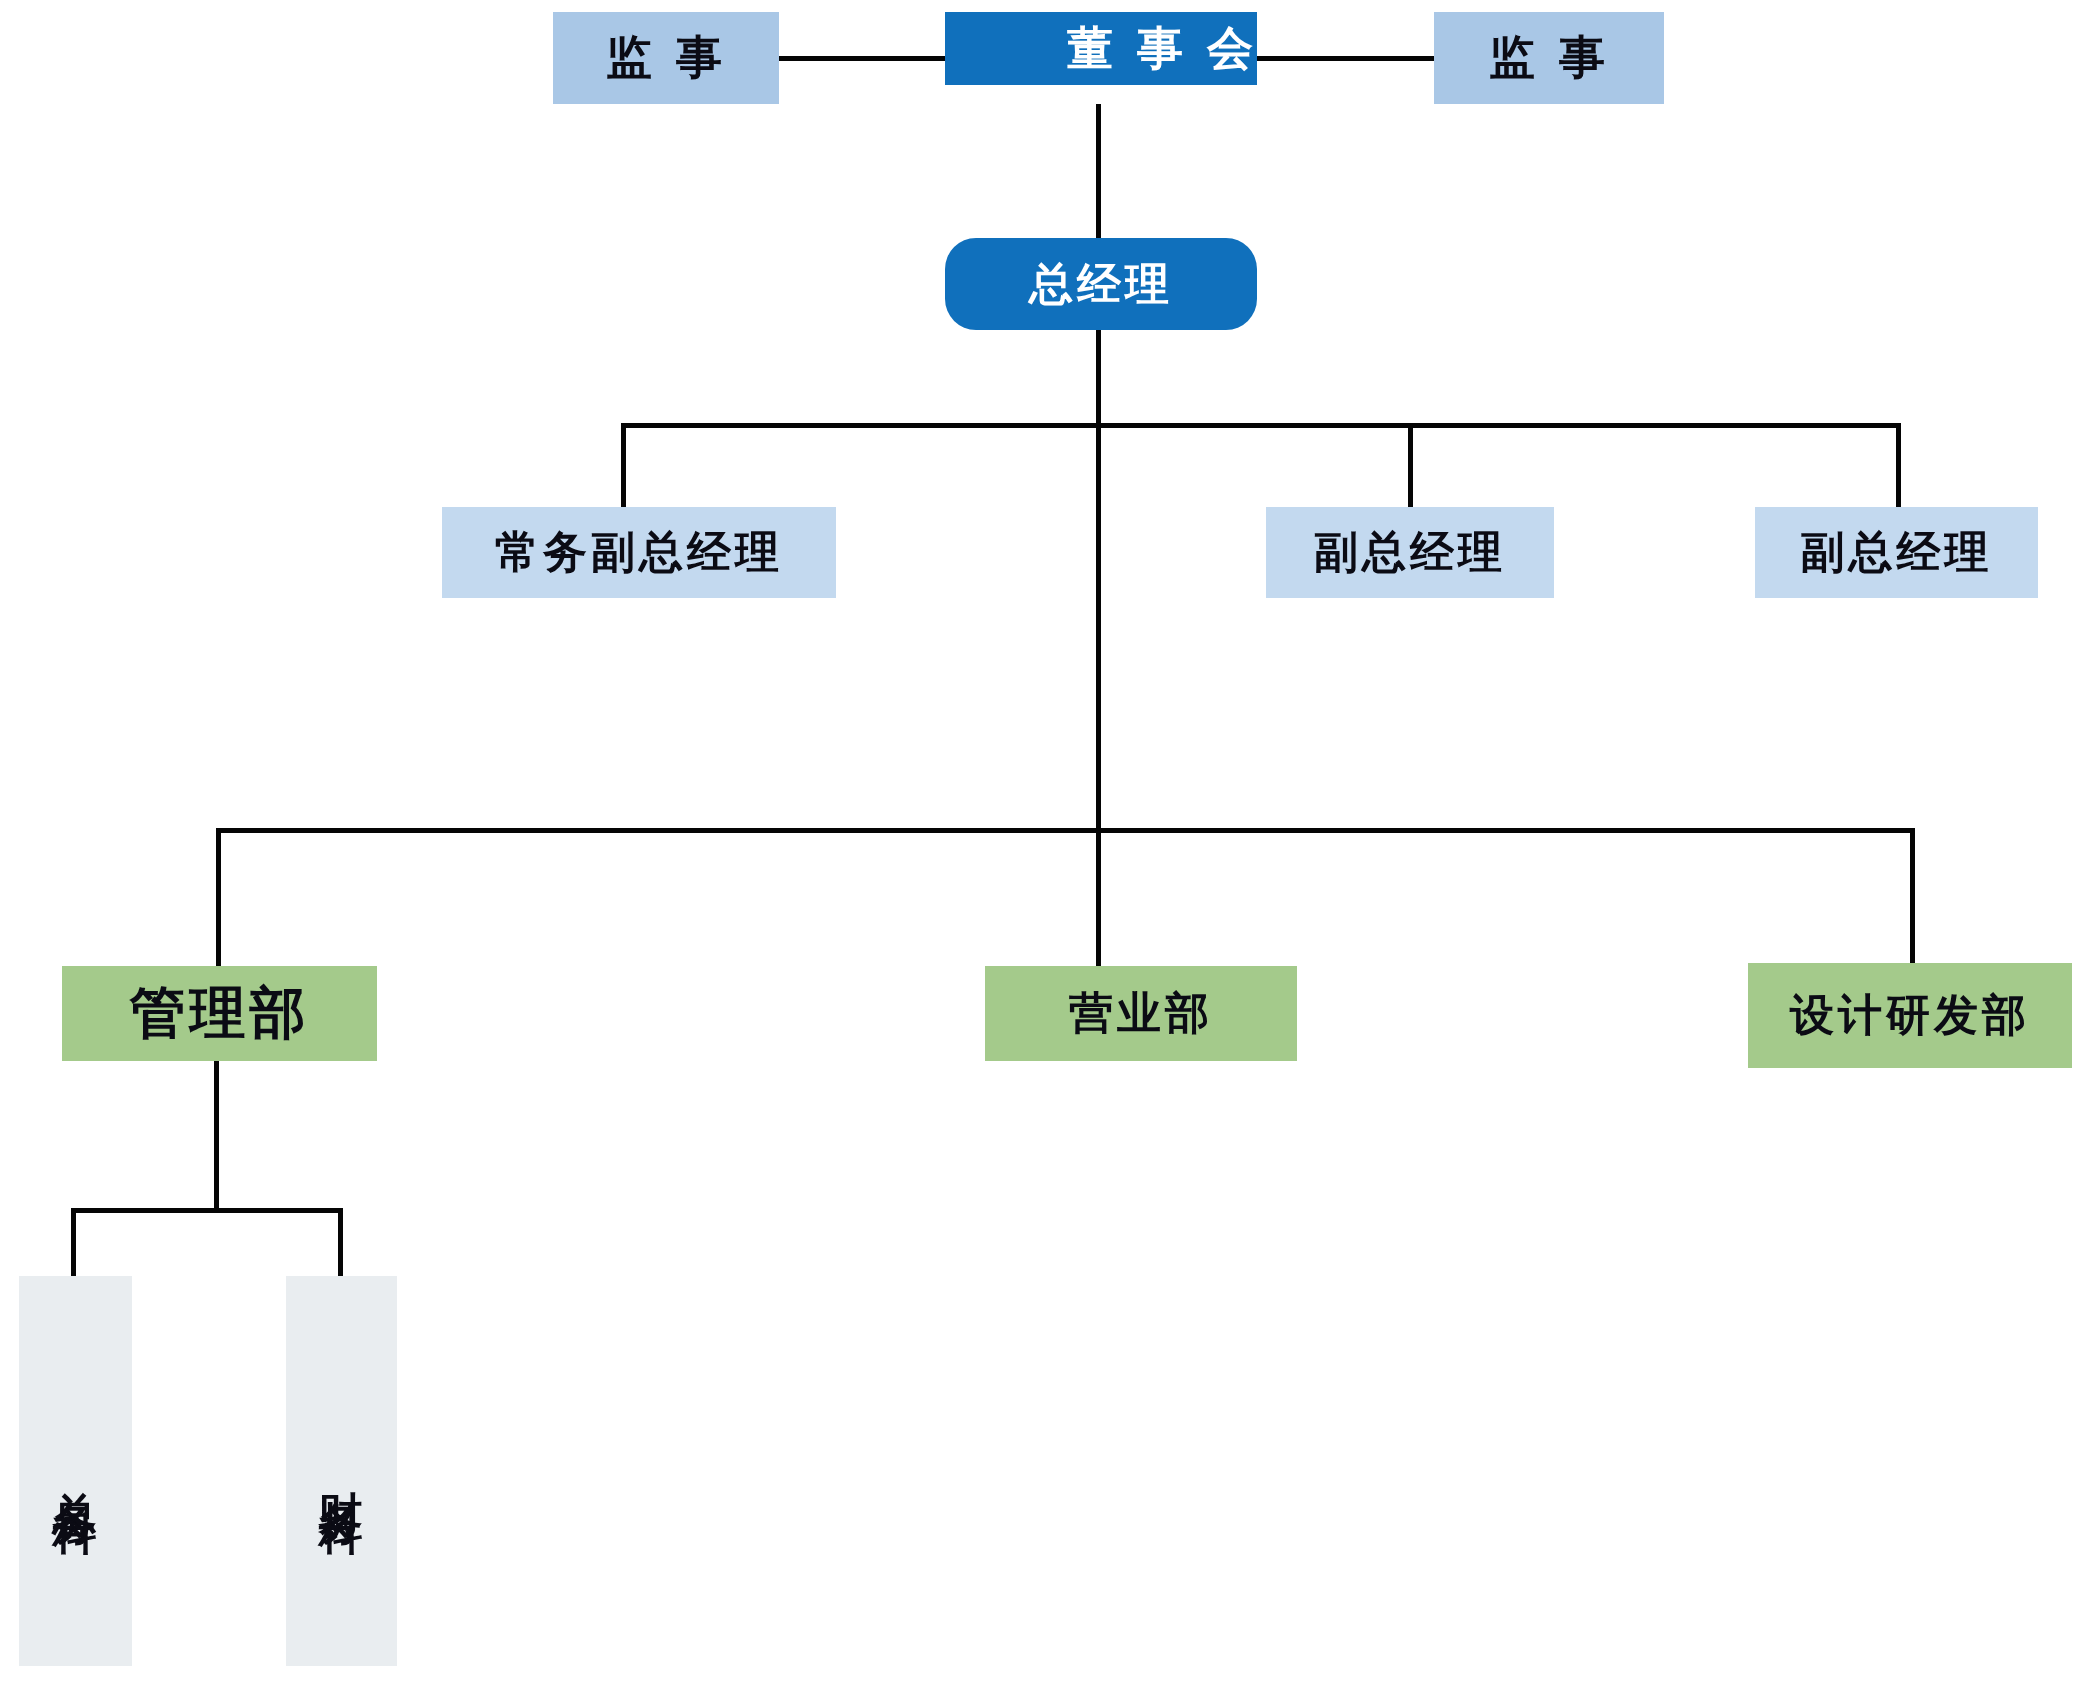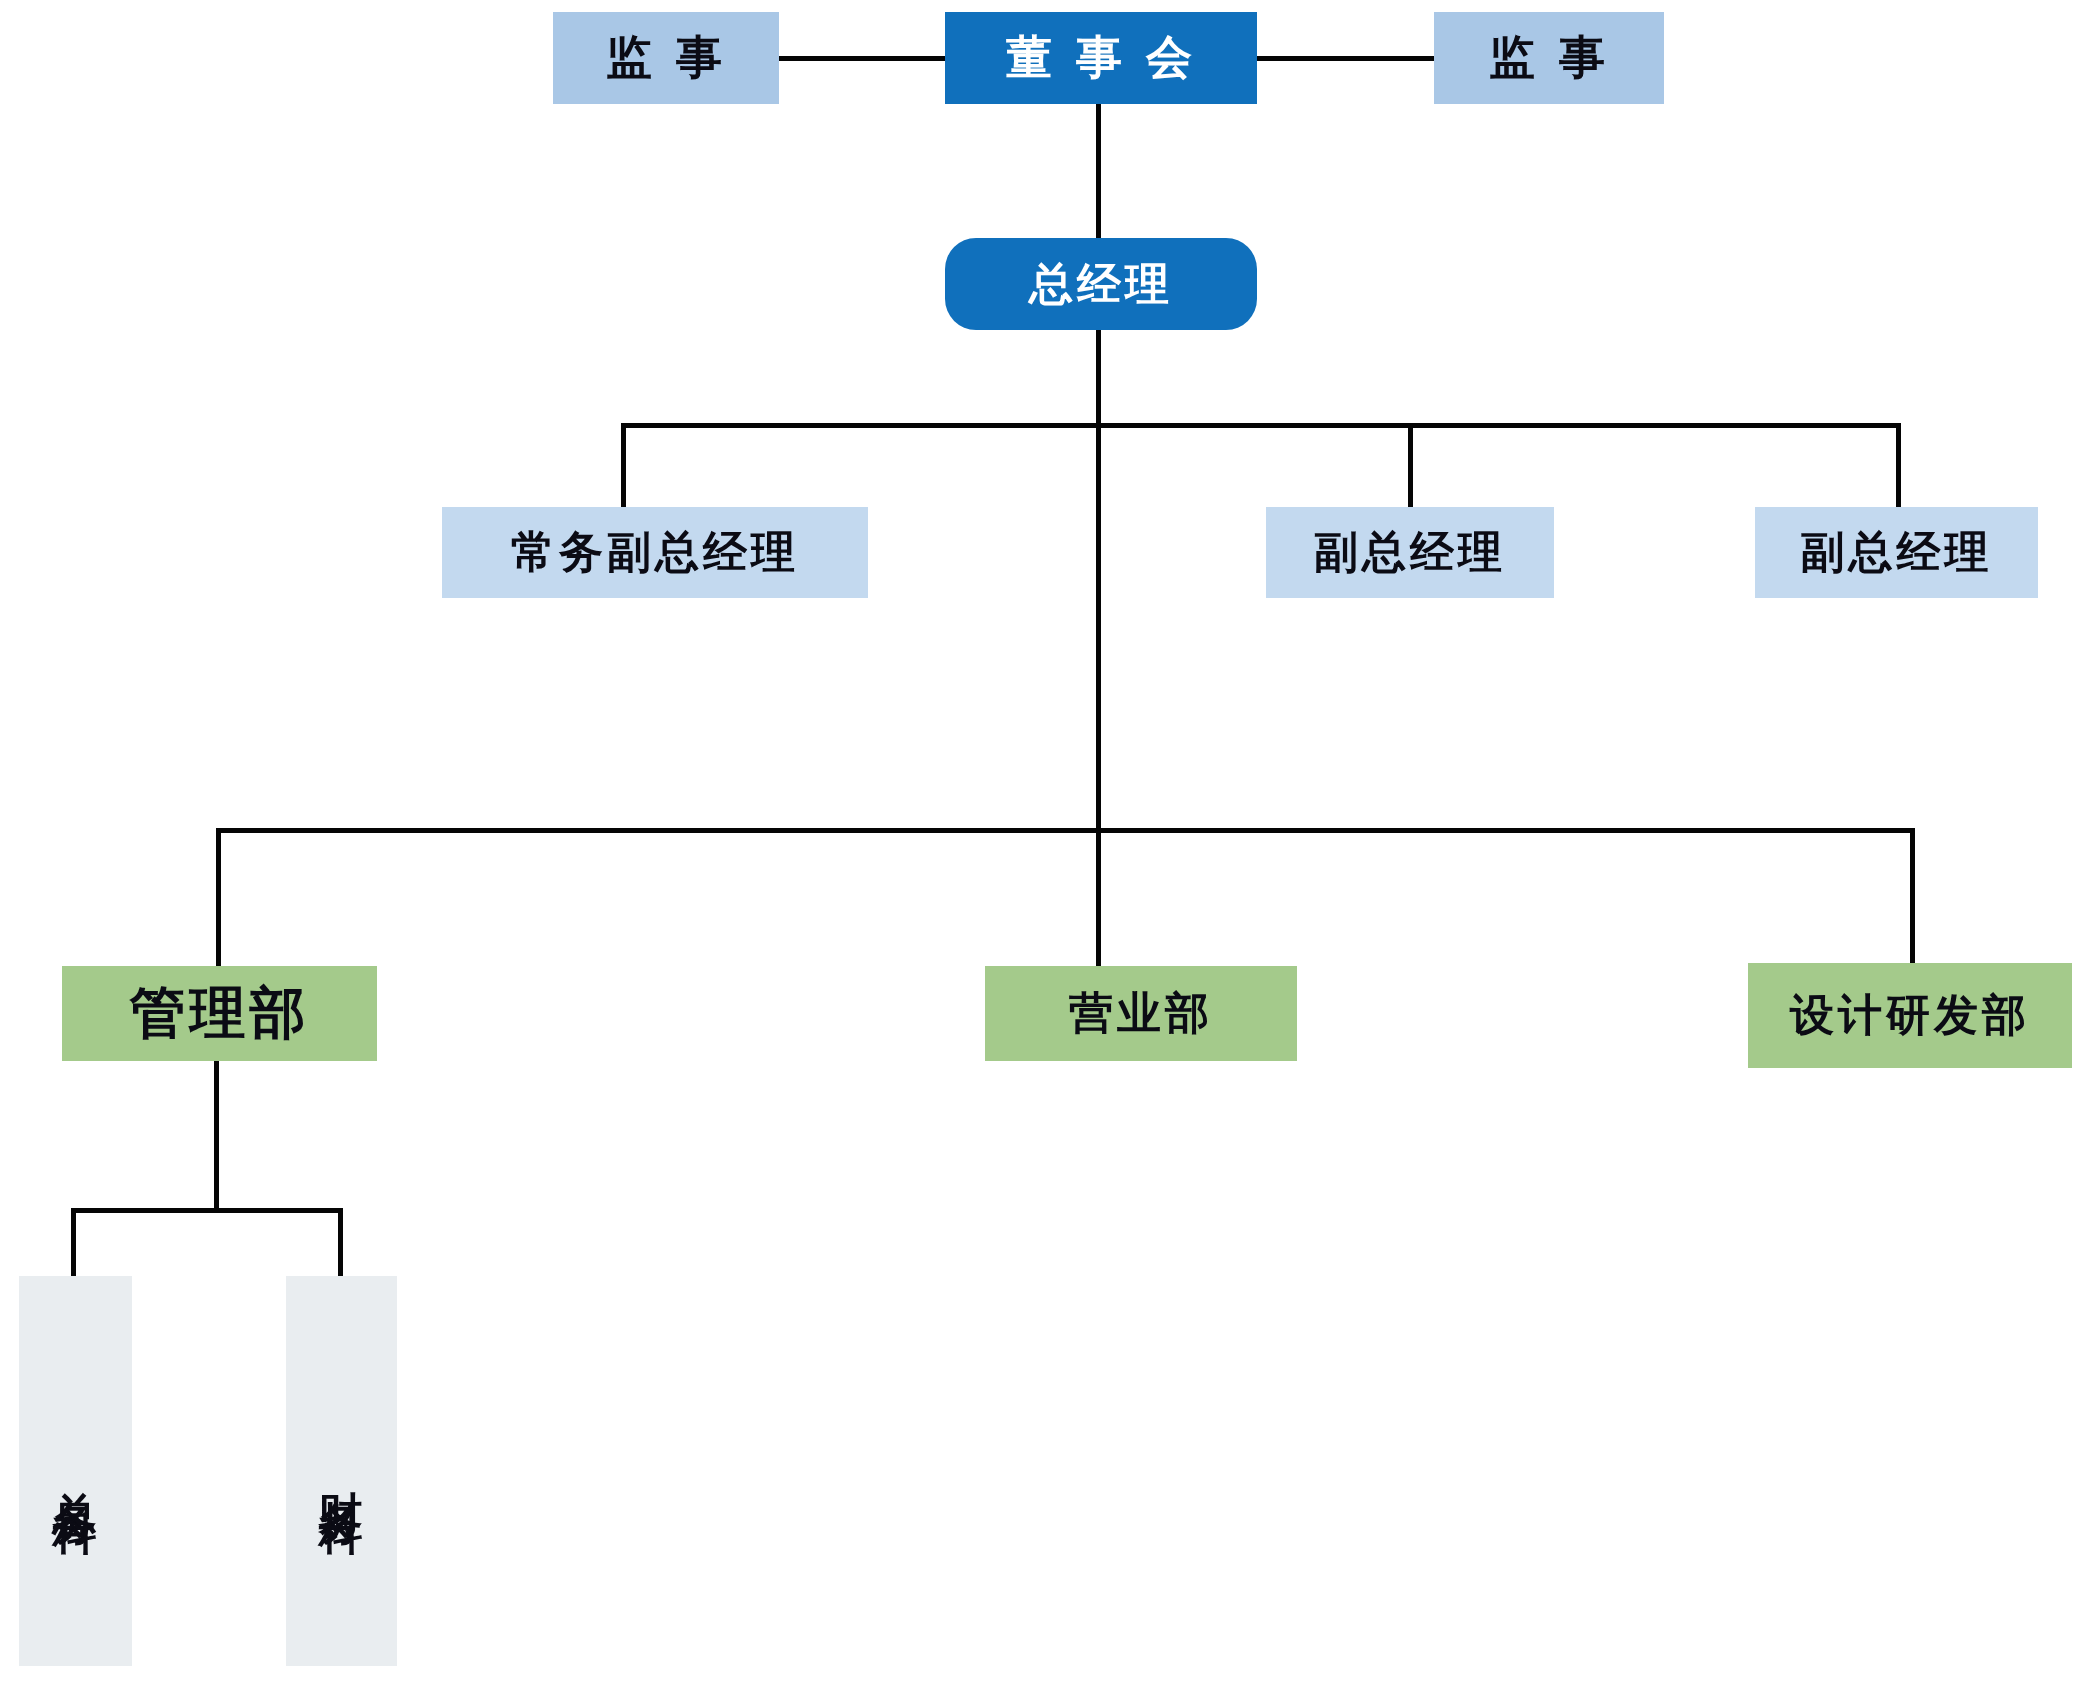--- a/index.html
+++ b/index.html
@@ -28,40 +28,40 @@
   .dark-blue  { background: #1070bc; color: #ffffff; }
   .light-blue { background: #a9c7e6; color: #0b0b14; }
   .pale-blue  { background: #c3d9ef; color: #0b0b14; }
   .green      { background: #a4ca8b; color: #0b0b14; }
   .gray       { background: #e9edf0; color: #0b0b14; }
 
   .line { position: absolute; background: #050505; }
 
   
   #n-supervisor-left  { left: 553px;  top: 12px;  width: 226px; height: 92px; font-size: 46px; }
-  #n-board            { left: 945px;  top: 12px;  width: 312px; height: 92px; font-size: 46px; }
+  #n-board            { left: 945px;  top: 12px;  width: 312px; height: 73px; font-size: 46px; justify-content: flex-end; }
   #n-supervisor-right { left: 1434px; top: 12px;  width: 230px; height: 92px; font-size: 46px; }
 
   #e-supl-board  { left: 779px;  top: 56px; width: 166px; height: 5px; }
   #e-board-supr  { left: 1257px; top: 56px; width: 177px; height: 5px; }
 
   
   #e-board-gm    { left: 1096px; top: 104px; width: 5px; height: 134px; }
   #n-general-manager { left: 945px; top: 238px; width: 312px; height: 92px; font-size: 44px; border-radius: 31px; }
 
   
   #e-gm-trunk    { left: 1096px; top: 330px; width: 5px; height: 638px; }
 
   
   #e-l2-rail     { left: 621px;  top: 423px; width: 1280px; height: 5px; }
   #e-l2-drop-1   { left: 621px;  top: 423px; width: 5px; height: 84px; }
   #e-l2-drop-2   { left: 1408px; top: 423px; width: 5px; height: 84px; }
   #e-l2-drop-3   { left: 1896px; top: 423px; width: 5px; height: 84px; }
 
-  #n-exec-deputy-gm { left: 442px;  top: 507px; width: 426px; height: 91px; font-size: 44px; }
+  #n-exec-deputy-gm { left: 442px;  top: 507px; width: 394px; height: 91px; font-size: 44px; }
   #n-deputy-gm-1    { left: 1266px; top: 507px; width: 288px; height: 91px; font-size: 44px; }
   #n-deputy-gm-2    { left: 1755px; top: 507px; width: 283px; height: 91px; font-size: 44px; }
 
   
   #e-l3-rail     { left: 216px;  top: 828px; width: 1699px; height: 5px; }
   #e-l3-drop-1   { left: 216px;  top: 828px; width: 5px; height: 140px; }
   #e-l3-drop-3   { left: 1910px; top: 828px; width: 5px; height: 138px; }
 
   #n-management-dept { left: 62px;   top: 966px; width: 315px; height: 95px; font-size: 56px; }
   #n-sales-dept      { left: 942px;  top: 966px; width: 312px; height: 95px; font-size: 44px; margin-left: 43px; }

